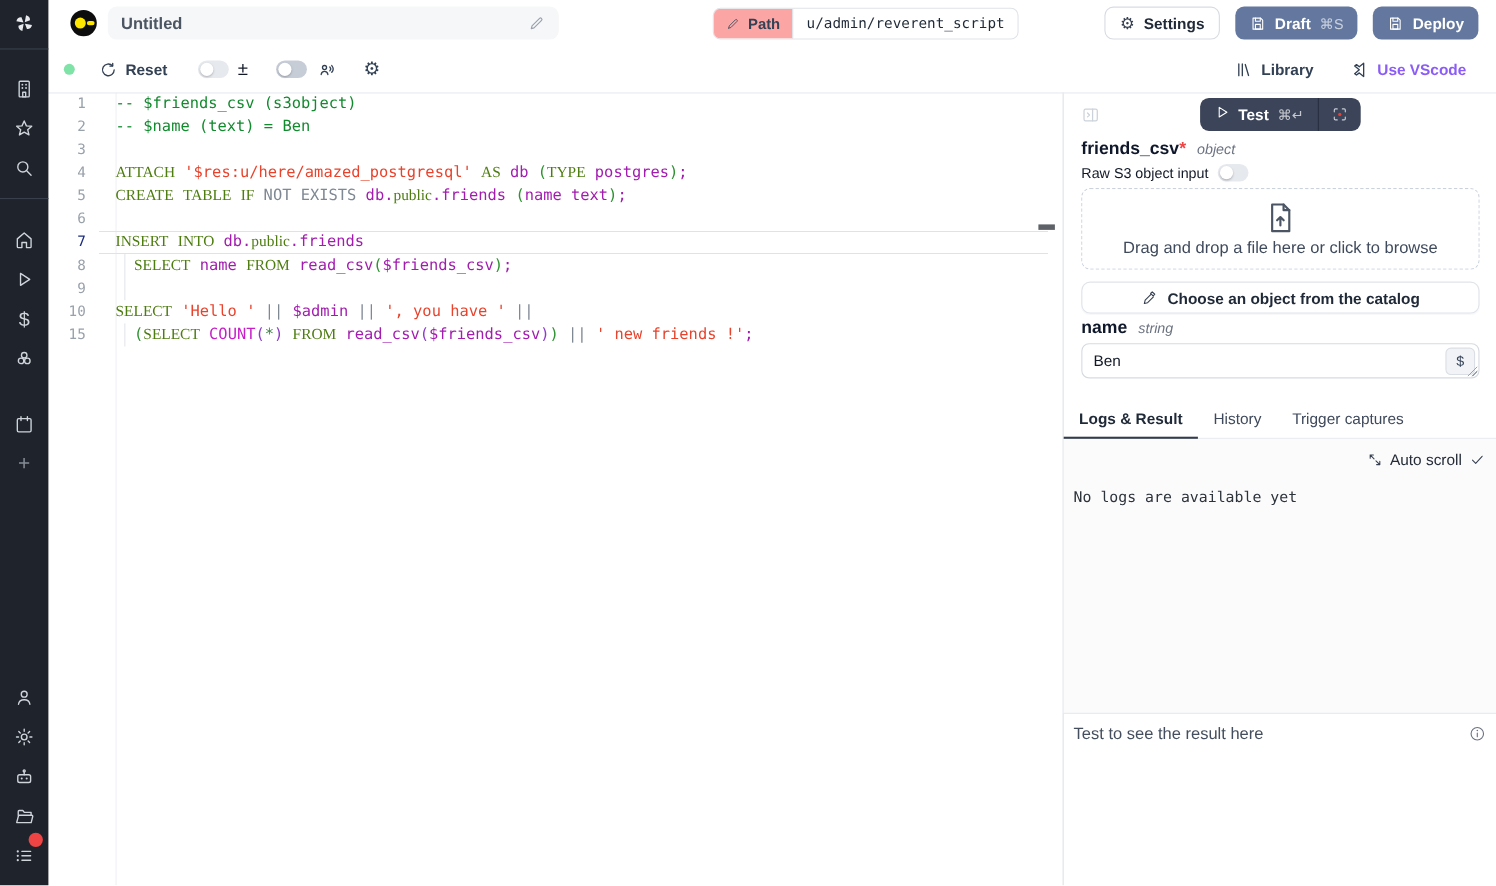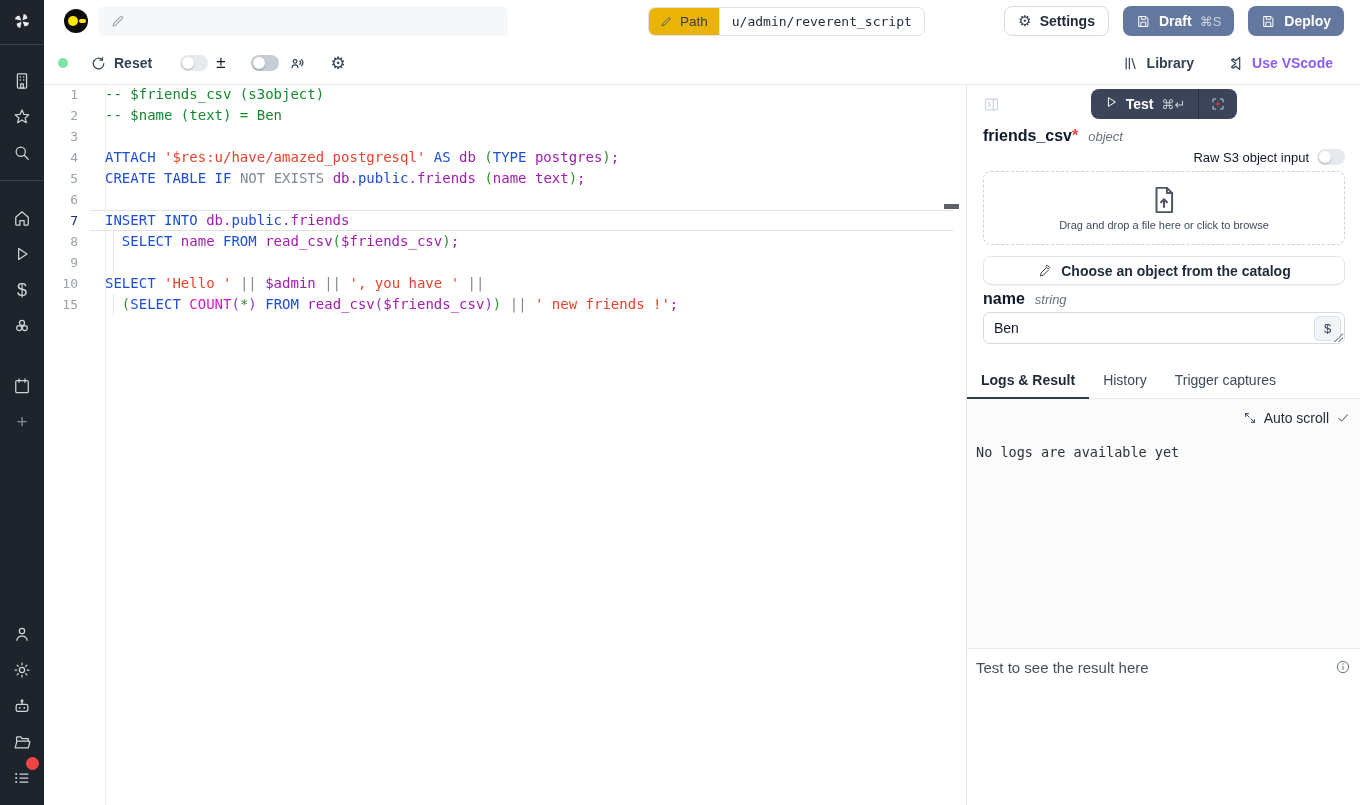--- a/index.html
+++ b/index.html
@@ -20,21 +20,21 @@
   
   .topbar { position:absolute; left:44px; top:0; width:1316px; height:42px; background:#fff; display:flex; align-items:center; }
   .duck-logo { position:relative; width:24px; height:24px; margin-left:20px; border-radius:50%; background:#0d0d0d; flex:none; }
   .duck-logo .eye { position:absolute; left:4px; top:7px; width:10px; height:10px; border-radius:50%; background:#ffe700; }
   .duck-logo .bill { position:absolute; right:2px; top:10px; width:7px; height:4px; border-radius:3px; background:#ffe700; }
   .title-pill { margin-left:10px; width:410px; height:30px; background:#f6f7f8; border-radius:8px; display:flex; align-items:center; padding:0 12px; }
   .title-text { font-size:15px; font-weight:600; color:#4b5563; flex:1; }
   .icon-sm { width:16px; height:16px; color:#9aa2ad; flex:none; }
   .icon-sm svg { width:16px; height:16px; stroke:currentColor; fill:none; stroke-width:1.6; stroke-linecap:round; stroke-linejoin:round; }
   .path-pill { margin-left:140px; height:29px; border:1px solid #dfe3e8; border-radius:7px; display:flex; align-items:stretch; overflow:hidden; background:#fff; }
-  .path-label { background:#eab308; display:flex; align-items:center; gap:7px; padding:0 11px; font-size:13.5px; font-weight:400; color:#334155; border-right:1px solid #dfe3e8; }
+  .path-label { background:#fca5a5; display:flex; align-items:center; gap:7px; padding:0 11px; font-size:13.5px; font-weight:700; color:#334155; border-right:1px solid #dfe3e8; }
   .path-label .icon-sm { color:#4b5563; width:13px; height:13px; }
   .path-label .icon-sm svg { width:13px; height:13px; }
   .path-value { display:flex; align-items:center; padding:0 12px; font-family:"DejaVu Sans Mono",monospace; font-size:13px; color:#1f2937; }
   .top-spacer { flex:1; }
   .btn-settings { height:30px; border:1px solid #d7dbe1; background:#fff; border-radius:8px; display:flex; align-items:center; gap:8px; padding:0 13px; font-size:14px; font-weight:600; color:#1f2937; cursor:pointer; }
   .btn-settings .gear-glyph { font-size:15px; color:#374151; }
   .btn-dark { height:30px; border:none; border-radius:8px; background:#64789f; color:#fff; display:flex; align-items:center; gap:8px; padding:0 13px; font-size:14px; font-weight:700; cursor:pointer; }
   .btn-dark .icon-sm { color:#fff; width:15px; height:15px; }
   .btn-dark .icon-sm svg { width:15px; height:15px; }
   .kbd { font-weight:400; font-size:13px; color:rgba(255,255,255,.65); }
@@ -57,21 +57,21 @@
   .editor { position:absolute; left:44px; top:84px; width:922px; height:721px; background:#fff; font-family:"DejaVu Sans Mono",monospace; }
   .hline-top { position:absolute; left:44px; top:84px; width:1316px; height:1px; background:#e7eaee; z-index:5; }
   .gutter-line { position:absolute; left:61px; top:0; bottom:0; width:1px; background:#f0f1f4; }
   .code-rows { position:absolute; left:0; top:0; width:100%; }
   .code-line { display:flex; height:21px; line-height:21px; font-size:14px; }
   .code-line .num { width:34px; text-align:right; font-size:13px; color:#99a1ab; flex:none; }
   .code-line .gap { width:12px; flex:none; }
   .code-line .content { flex:none; width:863px; padding-left:15px; white-space:pre; }
   .code-line.active .num { color:#1b2d7e; }
   .code-line.active .content { box-shadow: inset 0 1px 0 #dfe2e6, inset 0 -1px 0 #dfe2e6; }
-  .tk-cm{color:#128a2e;} .tk-kw{color:#1d4ed8;} .tk-str{color:#e8432c;} .tk-op{color:#7f8893;}
+  .tk-cm{color:#128a2e;} .tk-kw{color:#4d7c0f;font-family:Liberation Serif, serif;} .tk-str{color:#e8432c;} .tk-op{color:#7f8893;}
   .tk-fn{color:#c81ec8;} .tk-b1{color:#2f9331;} .tk-b2{color:#8f3cc9;} .tk-star{color:#3c8044;} .tk-tx{color:#a21caf;}
   .indent-guide { position:absolute; left:69px; width:1px; background:#e4e6ea; }
   .scroll-marker { position:absolute; left:900px; top:120px; width:15px; height:5px; background:#42474e; opacity:.85; }
 
   
   .rpanel { position:absolute; left:966px; top:84px; width:394px; height:721px; background:#fff; border-left:1px solid #dfe2e7; }
   .rp-inner { padding:0 15px 0 16px; }
   .rp-header { position:relative; height:30px; margin-top:5px; display:flex; justify-content:center; }
   .collapse-btn { position:absolute; left:0; top:7px; width:17px; height:17px; color:#ccd2da; cursor:pointer; }
   .collapse-btn svg { width:17px; height:17px; stroke:currentColor; fill:none; stroke-width:1.6; stroke-linecap:round; stroke-linejoin:round; }
@@ -80,25 +80,25 @@
   .test-main .play svg { width:14px; height:14px; stroke:#fff; fill:none; stroke-width:1.7; stroke-linejoin:round; }
   .test-label { color:#fff; font-size:14px; font-weight:700; }
   .test-kbd { color:rgba(255,255,255,.7); font-size:13px; }
   .test-sep { width:1px; background:#272f40; }
   .capture-btn { width:38px; display:flex; align-items:center; justify-content:center; cursor:pointer; }
   .capture-btn svg { width:16px; height:16px; stroke:#c7ccd6; fill:none; stroke-width:1.6; stroke-linecap:round; }
   .arg-title-row { margin-top:8px; display:flex; align-items:baseline; gap:10px; }
   .arg-name { font-size:16px; font-weight:700; color:#0f172a; }
   .req-star { color:#ef4444; }
   .arg-type { font-size:13px; font-style:italic; color:#6b7280; }
-  .raw-s3-row { margin-top:2px; height:20px; display:flex; align-items:center; justify-content:flex-end; gap:8px; }
+  .raw-s3-row { margin-top:2px; height:20px; display:flex; align-items:center; justify-content:flex-start; gap:8px; }
   .raw-s3-label { font-size:13px; color:#111827; }
   .dropzone { margin-top:4px; height:74px; border:1.5px dashed #cbd2dc; border-radius:8px; display:flex; flex-direction:column; align-items:center; justify-content:center; gap:4px; cursor:pointer; }
   .dropzone svg { width:28px; height:30px; stroke:#4b5563; fill:none; stroke-width:1.7; stroke-linecap:round; stroke-linejoin:round; }
-  .dropzone-text { font-size:11px; font-weight:500; color:#3f4a5c; }
+  .dropzone-text { font-size:15px; font-weight:500; color:#3f4a5c; }
   .catalog-btn { margin-top:11px; width:100%; height:29px; background:#fff; border:1px solid #e0e4e9; border-radius:8px; display:flex; align-items:center; justify-content:center; gap:9px; font-size:14px; font-weight:600; color:#1f2937; cursor:pointer; box-shadow:0 1px 1px rgba(0,0,0,.03); }
   .catalog-btn svg { width:15px; height:15px; stroke:#374151; fill:none; stroke-width:1.6; stroke-linecap:round; stroke-linejoin:round; }
   .required-row { margin-top:3px; text-align:right; font-size:13px; color:#dc2626; }
   .name-row { margin-top:5px; display:flex; align-items:baseline; gap:10px; }
   .text-input { position:relative; margin-top:4px; height:32px; border:1px solid #d6dae0; border-radius:7px; display:flex; align-items:center; padding:0 10px; }
   .text-input .value { font-size:14px; color:#111827; flex:1; }
   .dollar-chip { position:absolute; right:3px; top:3px; width:27px; height:25px; background:#f1f3f6; border:1px solid #dadfe5; border-radius:5px; display:flex; align-items:center; justify-content:center; font-size:13px; color:#334155; cursor:pointer; }
   .resize-grip { position:absolute; right:1px; bottom:1px; width:9px; height:9px; cursor:nwse-resize;
     background:linear-gradient(135deg, transparent 0 50%, #9aa2ad 50% 56%, transparent 56% 72%, #9aa2ad 72% 78%, transparent 78%); }
   .tabs-row { margin:28px -15px 0 -16px; display:flex; border-bottom:1px solid #e7eaee; }
@@ -210,20 +210,21 @@
     </div>
     <div class="badge-dot"></div>
   </aside>
 
   <header class="topbar">
     <div class="duck-logo">
       <span class="eye"></span>
         <span class="bill"></span>
     </div>
     <div class="title-pill">
+      <span class="title-text">Untitled</span>
       <span class="icon-sm">
         <svg viewBox="0 0 24 24">
             <path d="M4.5 19.5l1-3.7L15.8 5.5a1.7 1.7 0 0 1 2.4 0l.3.3a1.7 1.7 0 0 1 0 2.4L8.2 18.5l-3.7 1z"></path>
           </svg>
       </span>
     </div>
     <div class="path-pill">
       <div class="path-label">
         <span class="icon-sm">
           <svg viewBox="0 0 24 24">
@@ -324,21 +325,21 @@
           <div class="content"><span class="tk-cm">-- $name (text) = Ben</span></div>
         </div>
         <div class="code-line">
           <div class="num">3</div>
           <div class="gap"></div>
           <div class="content"></div>
         </div>
         <div class="code-line">
           <div class="num">4</div>
           <div class="gap"></div>
-          <div class="content"><span class="tk-kw">ATTACH</span><span class="tk-tx"> </span><span class="tk-str">'$res:u/have/amazed_postgresql'</span><span class="tk-tx"> </span><span class="tk-kw">AS</span><span class="tk-tx"> db </span><span class="tk-b1">(</span><span class="tk-kw">TYPE</span><span class="tk-tx"> postgres</span><span class="tk-b1">)</span><span class="tk-tx">;</span></div>
+          <div class="content"><span class="tk-kw">ATTACH</span><span class="tk-tx"> </span><span class="tk-str">'$res:u/here/amazed_postgresql'</span><span class="tk-tx"> </span><span class="tk-kw">AS</span><span class="tk-tx"> db </span><span class="tk-b1">(</span><span class="tk-kw">TYPE</span><span class="tk-tx"> postgres</span><span class="tk-b1">)</span><span class="tk-tx">;</span></div>
         </div>
         <div class="code-line">
           <div class="num">5</div>
           <div class="gap"></div>
           <div class="content"><span class="tk-kw">CREATE</span><span class="tk-tx"> </span><span class="tk-kw">TABLE</span><span class="tk-tx"> </span><span class="tk-kw">IF</span><span class="tk-tx"> </span><span class="tk-op">NOT</span><span class="tk-tx"> </span><span class="tk-op">EXISTS</span><span class="tk-tx"> db.</span><span class="tk-kw">public</span><span class="tk-tx">.friends </span><span class="tk-b1">(</span><span class="tk-tx">name text</span><span class="tk-b1">)</span><span class="tk-tx">;</span></div>
         </div>
         <div class="code-line">
           <div class="num">6</div>
           <div class="gap"></div>
           <div class="content"></div>

